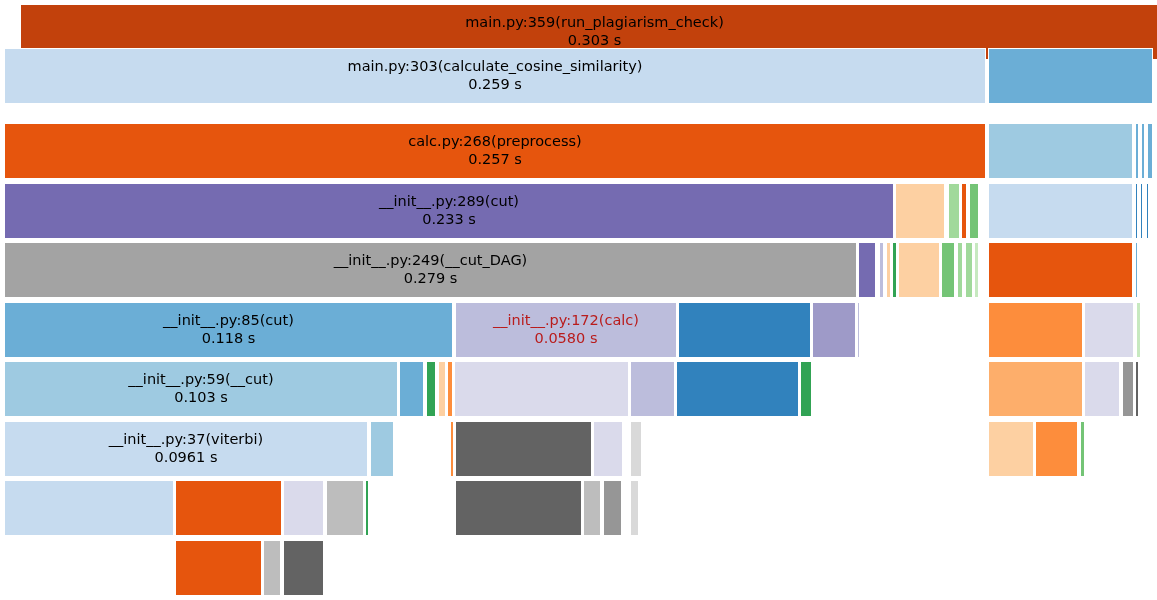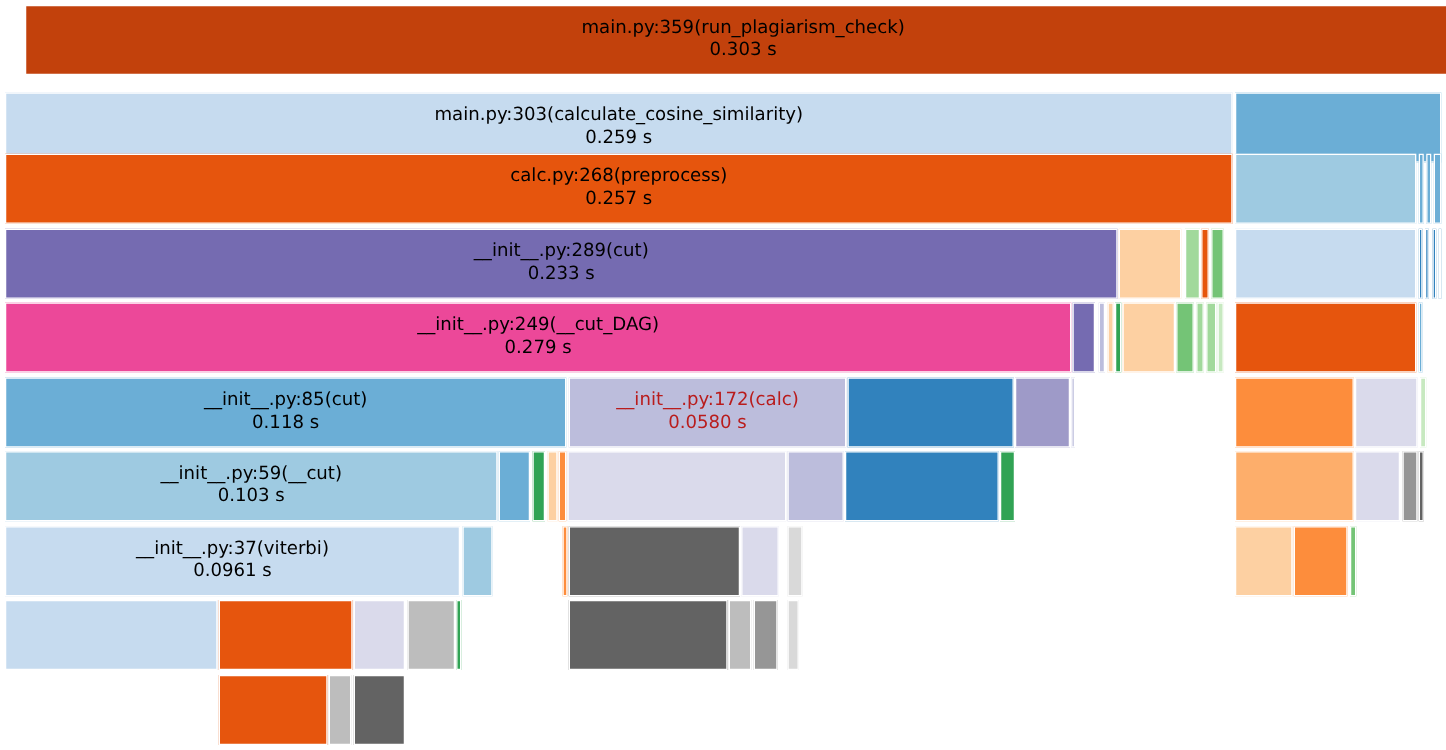--- a/index.html
+++ b/index.html
@@ -48,21 +48,21 @@
 </head>
 <body>
 
 <div id="flame-root" style="width: 1157px; height: 600px; background: rgb(255, 255, 255);">
     <div class="flame-row" style="top: 4px; height: 56.5px;">
       <div class="flame-block" title="main.py:359(run_plagiarism_check)  0.303 s" style="left: 20px; width: 1149px; height: 56px; background: #c2410c; border-color: rgb(255, 255, 255); color: rgb(0, 0, 0);">
         <span class="lbl-fn">main.py:359(run_plagiarism_check)</span>
         <span class="lbl-time">0.303 s</span>
       </div>
     </div>
-    <div class="flame-row" style="top: 74px; height: 56.5px;">
+    <div class="flame-row" style="top: 48px; height: 56.5px;">
       <div class="flame-block" title="main.py:303(calculate_cosine_similarity)  0.259 s" style="left: 4px; width: 982px; height: 56px; background: rgb(198, 219, 239); border-color: rgb(255, 255, 255); color: rgb(0, 0, 0);">
         <span class="lbl-fn">main.py:303(calculate_cosine_similarity)</span>
         <span class="lbl-time">0.259 s</span>
       </div>
       <div class="flame-block no-label" title="" style="left: 988px; width: 165px; height: 56px; background: rgb(107, 174, 214); border-color: rgb(255, 255, 255); color: rgb(0, 0, 0);"></div>
     </div>
     <div class="flame-row" style="top: 123px; height: 56.5px;">
       <div class="flame-block" title="main.py:268(preprocess)  0.257 s" style="left: 4px; width: 982px; height: 56px; background: rgb(230, 85, 13); border-color: rgb(255, 255, 255); color: rgb(0, 0, 0);">
         <span class="lbl-fn">calc.py:268(preprocess)</span>
         <span class="lbl-time">0.257 s</span>
@@ -81,21 +81,21 @@
       <div class="flame-block no-label" title="" style="left: 948px; width: 12px; height: 56px; background: rgb(161, 217, 155); border-color: rgb(255, 255, 255); color: rgb(0, 0, 0);"></div>
       <div class="flame-block no-label" title="" style="left: 961px; width: 6px; height: 56px; background: rgb(230, 85, 13); border-color: rgb(255, 255, 255); color: rgb(0, 0, 0);"></div>
       <div class="flame-block no-label" title="" style="left: 969px; width: 10px; height: 56px; background: rgb(116, 196, 118); border-color: rgb(255, 255, 255); color: rgb(0, 0, 0);"></div>
       <div class="flame-block no-label" title="" style="left: 988px; width: 145px; height: 56px; background: rgb(198, 219, 239); border-color: rgb(255, 255, 255); color: rgb(0, 0, 0);"></div>
       <div class="flame-block no-label" title="" style="left: 1135px; width: 3px; height: 56px; background: rgb(49, 130, 189); border-color: rgb(255, 255, 255); color: rgb(0, 0, 0);"></div>
       <div class="flame-block no-label" title="" style="left: 1140px; width: 3px; height: 56px; background: rgb(49, 130, 189); border-color: rgb(255, 255, 255); color: rgb(0, 0, 0);"></div>
       <div class="flame-block no-label" title="" style="left: 1146px; width: 3px; height: 56px; background: rgb(49, 130, 189); border-color: rgb(255, 255, 255); color: rgb(0, 0, 0);"></div>
       <div class="flame-block no-label" title="" style="left: 1151px; width: 2px; height: 56px; background: rgb(49, 130, 189); border-color: rgb(255, 255, 255); color: rgb(0, 0, 0);"></div>
     </div>
     <div class="flame-row" style="top: 242px; height: 56.5px;">
-      <div class="flame-block" title="__init__.py:249(__cut_DAG)  0.224 s" style="left: 4px; width: 853px; height: 56px; background: #ec4899; border-color: rgb(255, 255, 255); color: rgb(0, 0, 0);">
+      <div class="flame-block" title="__init__.py:249(__cut_DAG)  0.224 s" style="left: 4px; width: 853px; height: 56px; background: #a3a3a3; border-color: rgb(255, 255, 255); color: rgb(0, 0, 0);">
         <span class="lbl-fn">__init__.py:249(__cut_DAG)</span>
         <span class="lbl-time">0.279 s</span>
       </div>
       <div class="flame-block no-label" title="" style="left: 858px; width: 18px; height: 56px; background: rgb(117, 107, 177); border-color: rgb(255, 255, 255); color: rgb(0, 0, 0);"></div>
       <div class="flame-block no-label" title="" style="left: 879px; width: 5px; height: 56px; background: rgb(188, 189, 220); border-color: rgb(255, 255, 255); color: rgb(0, 0, 0);"></div>
       <div class="flame-block no-label" title="" style="left: 886px; width: 5px; height: 56px; background: rgb(253, 208, 162); border-color: rgb(255, 255, 255); color: rgb(0, 0, 0);"></div>
       <div class="flame-block no-label" title="" style="left: 892px; width: 5px; height: 56px; background: rgb(49, 163, 84); border-color: rgb(255, 255, 255); color: rgb(0, 0, 0);"></div>
       <div class="flame-block no-label" title="" style="left: 898px; width: 42px; height: 56px; background: rgb(253, 208, 162); border-color: rgb(255, 255, 255); color: rgb(0, 0, 0);"></div>
       <div class="flame-block no-label" title="" style="left: 941px; width: 14px; height: 56px; background: rgb(116, 196, 118); border-color: rgb(255, 255, 255); color: rgb(0, 0, 0);"></div>
       <div class="flame-block no-label" title="" style="left: 957px; width: 6px; height: 56px; background: rgb(161, 217, 155); border-color: rgb(255, 255, 255); color: rgb(0, 0, 0);"></div>

